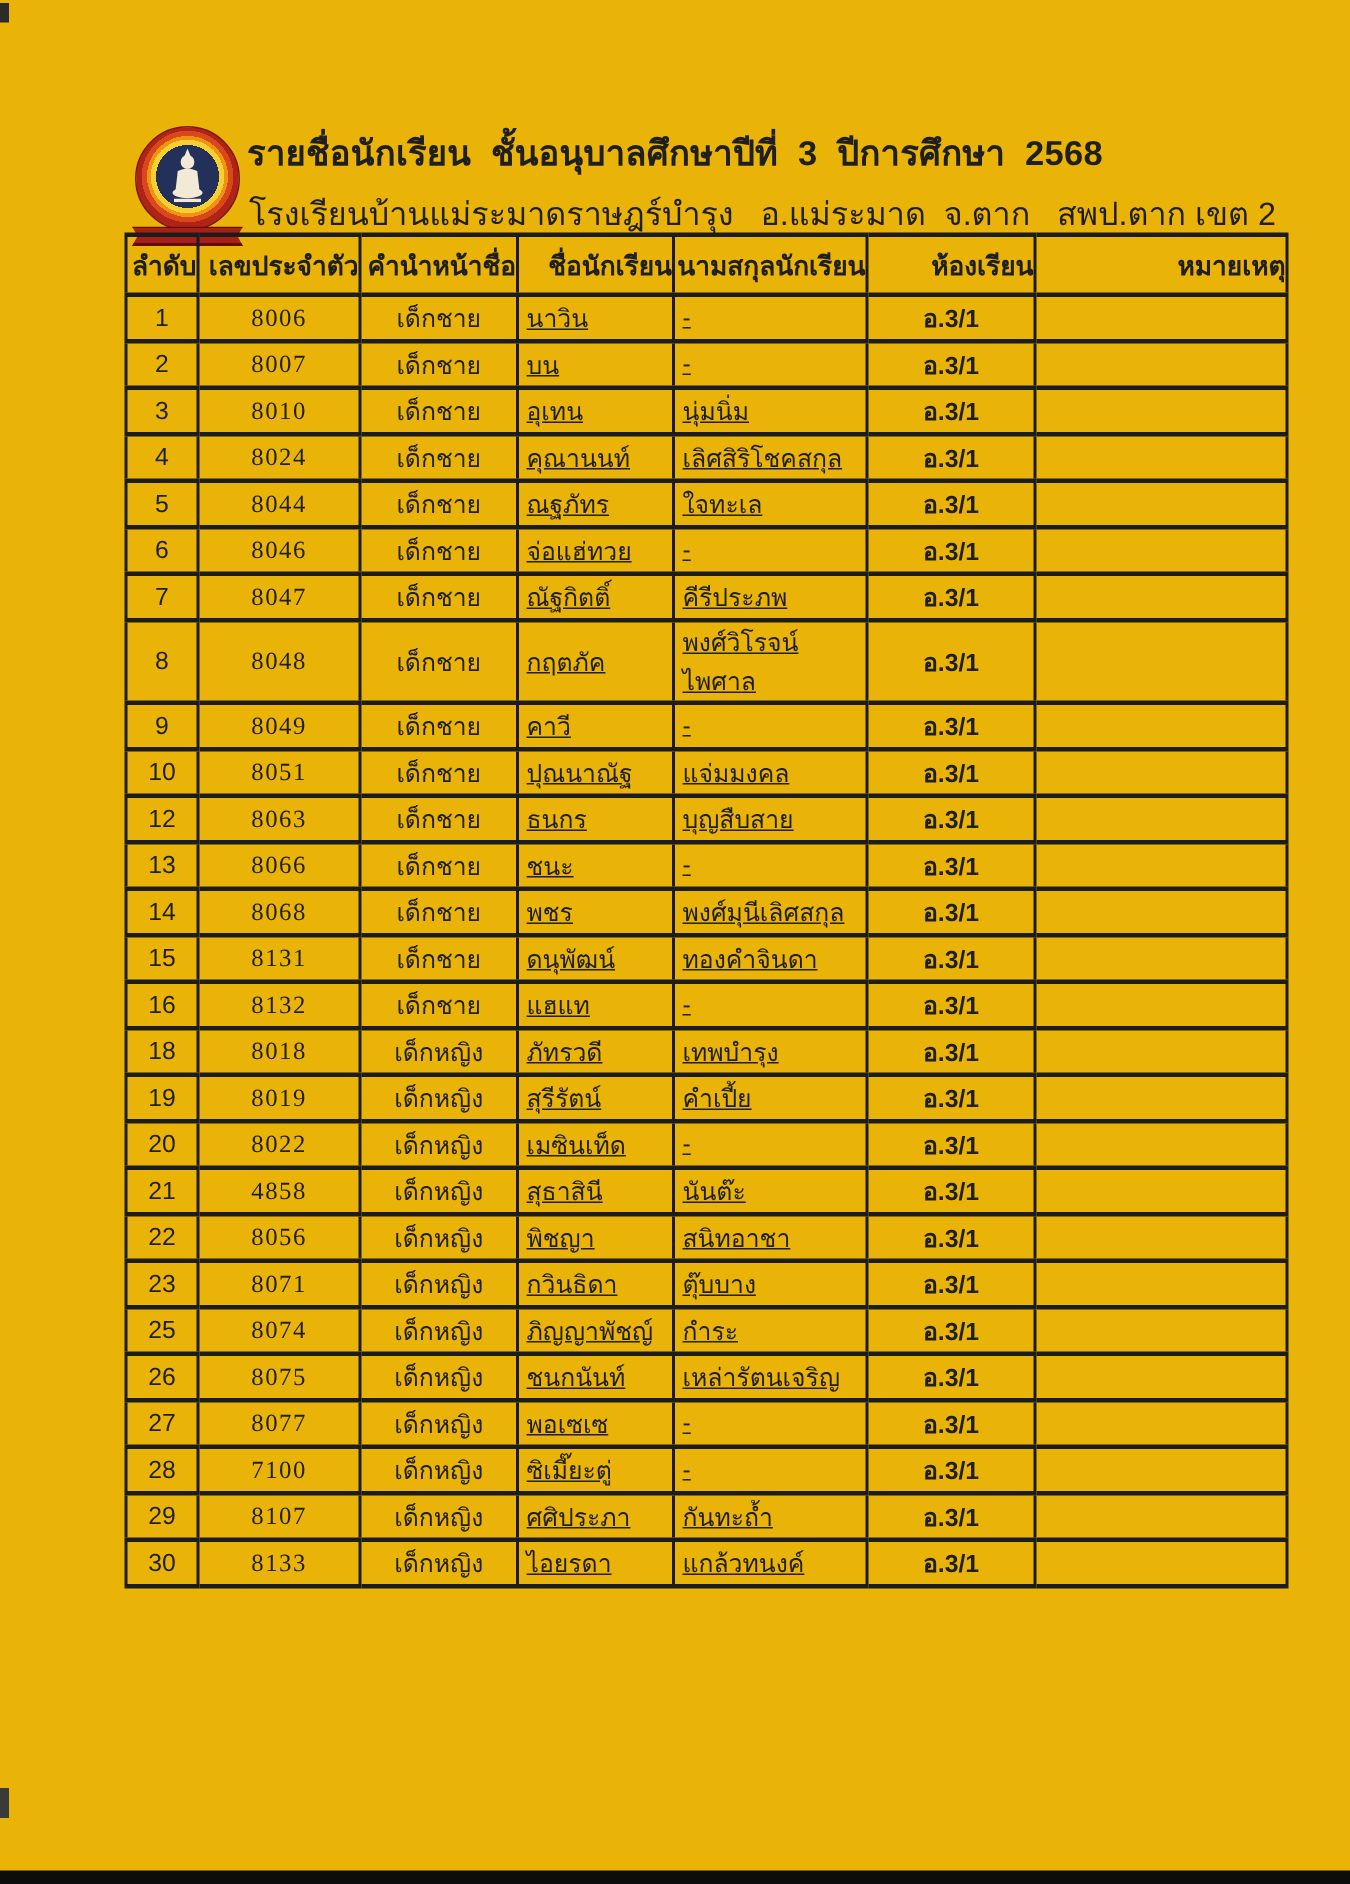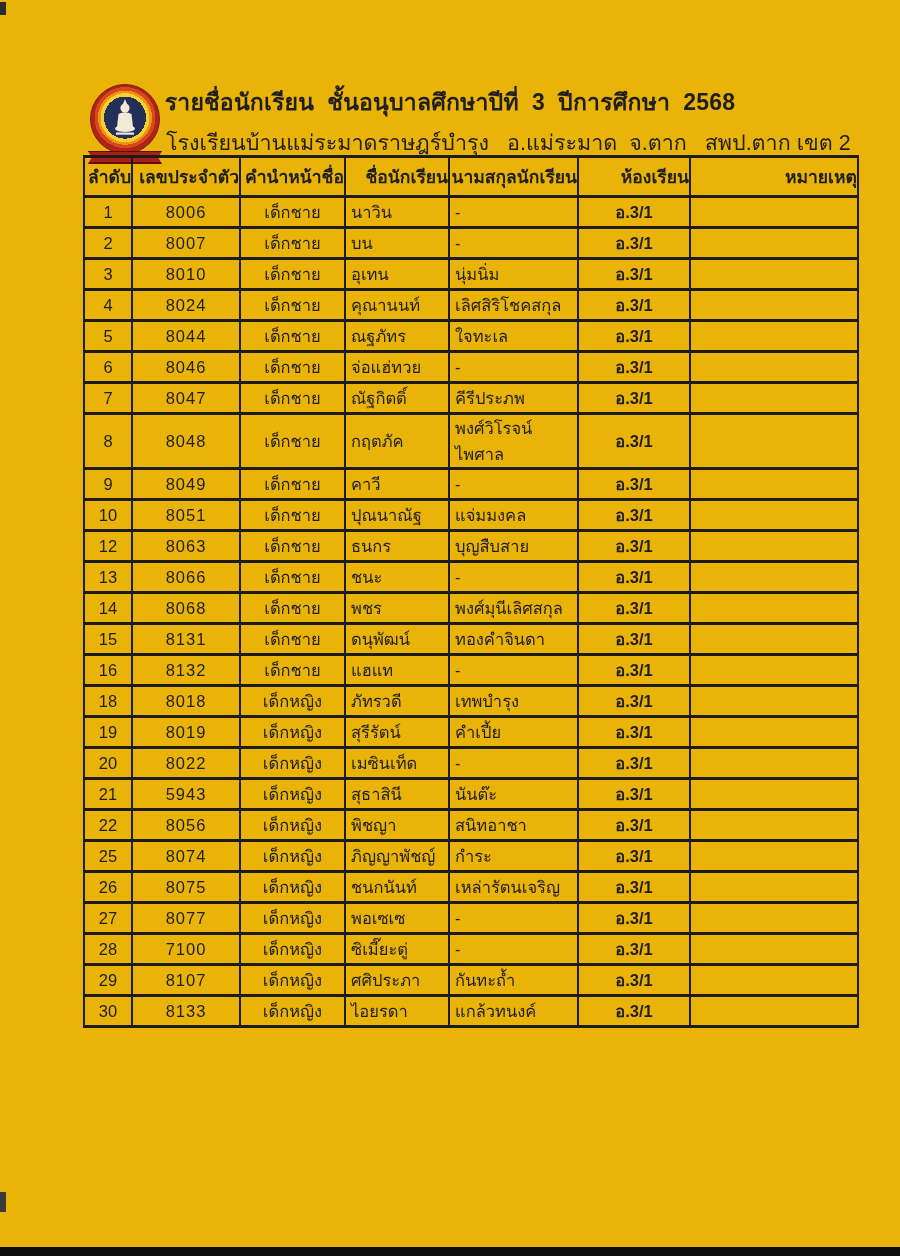--- a/index.html
+++ b/index.html
@@ -120,23 +120,23 @@
     font-weight: bold;
     text-align: right;
     margin-left: 32px;
   }
   .student-table td {
     height: 28px;
     font-size: 16.5px;
     font-weight: normal;
   }
   td.c0, td.c1, td.c2, td.c5 { text-align: center; }
-  td.c3, td.c4 { text-align: left; padding-left: 5px; }
+  td.c3, td.c4 { text-align: left; padding-left: 5px; text-decoration: underline; }
   td.c5 { font-weight: bold; }
-  td.c1 { letter-spacing: 1px; }
+  td.c1 { letter-spacing: 1px; font-family: Liberation Serif, serif; }
 </style>
 </head>
 <body>
 
 <div class="page">
 
   <div class="logo">
     <div class="logo-circle"></div>
     <svg class="logo-figure" viewBox="0 0 40 44">
       <g fill="#f2e9d6">
@@ -335,33 +335,42 @@
           <td class="c0">20</td>
           <td class="c1">8022</td>
           <td class="c2">เด็กหญิง</td>
           <td class="c3">เมซินเท็ด</td>
           <td class="c4">-</td>
           <td class="c5">อ.3/1</td>
           <td class="c6"></td>
         </tr>
         <tr>
           <td class="c0">21</td>
-          <td class="c1">5943</td>
+          <td class="c1">4858</td>
           <td class="c2">เด็กหญิง</td>
           <td class="c3">สุธาสินี</td>
           <td class="c4">นันต๊ะ</td>
           <td class="c5">อ.3/1</td>
           <td class="c6"></td>
         </tr>
         <tr>
           <td class="c0">22</td>
           <td class="c1">8056</td>
           <td class="c2">เด็กหญิง</td>
           <td class="c3">พิชญา</td>
           <td class="c4">สนิทอาชา</td>
+          <td class="c5">อ.3/1</td>
+          <td class="c6"></td>
+        </tr>
+        <tr>
+          <td class="c0">23</td>
+          <td class="c1">8071</td>
+          <td class="c2">เด็กหญิง</td>
+          <td class="c3">กวินธิดา</td>
+          <td class="c4">ตุ๊บบาง</td>
           <td class="c5">อ.3/1</td>
           <td class="c6"></td>
         </tr>
         <tr>
           <td class="c0">25</td>
           <td class="c1">8074</td>
           <td class="c2">เด็กหญิง</td>
           <td class="c3">ภิญญาพัชญ์</td>
           <td class="c4">กำระ</td>
           <td class="c5">อ.3/1</td>

